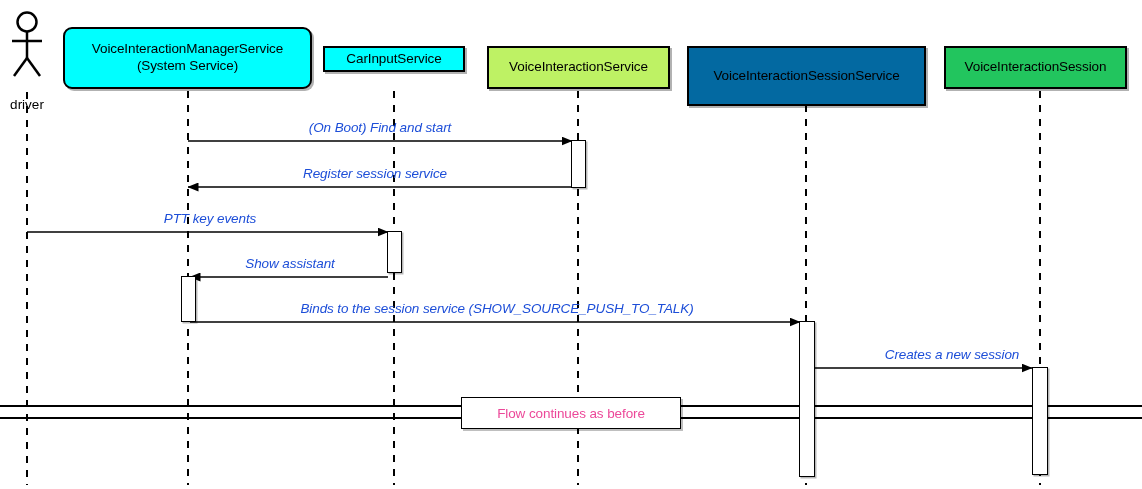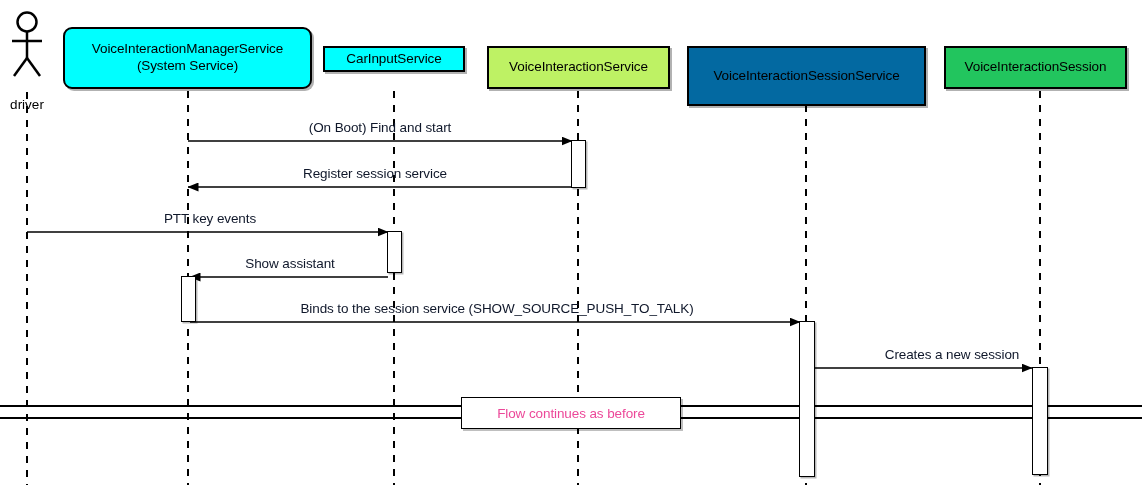--- a/index.html
+++ b/index.html
@@ -33,24 +33,25 @@
     font-size: 13.5px;
     color: #000000;
     line-height: 1.25;
     letter-spacing: -0.1px;
     box-shadow: 2px 2px 0 rgba(0,0,0,0.30);
   }
   .participant-box span { display: block; white-space: pre-line; }
   .msg-label {
     position: absolute;
     font-size: 13.5px;
-    color: #0f172a;
+    color: #1d4ed8;
     white-space: nowrap;
     transform: translate(-50%, -100%);
     letter-spacing: -0.1px;
+    font-style: italic;
   }
   .actor-label {
     position: absolute;
     font-size: 13.5px;
     color: #000000;
     white-space: nowrap;
     transform: translateX(-50%);
   }
   .note-box {
     position: absolute;

